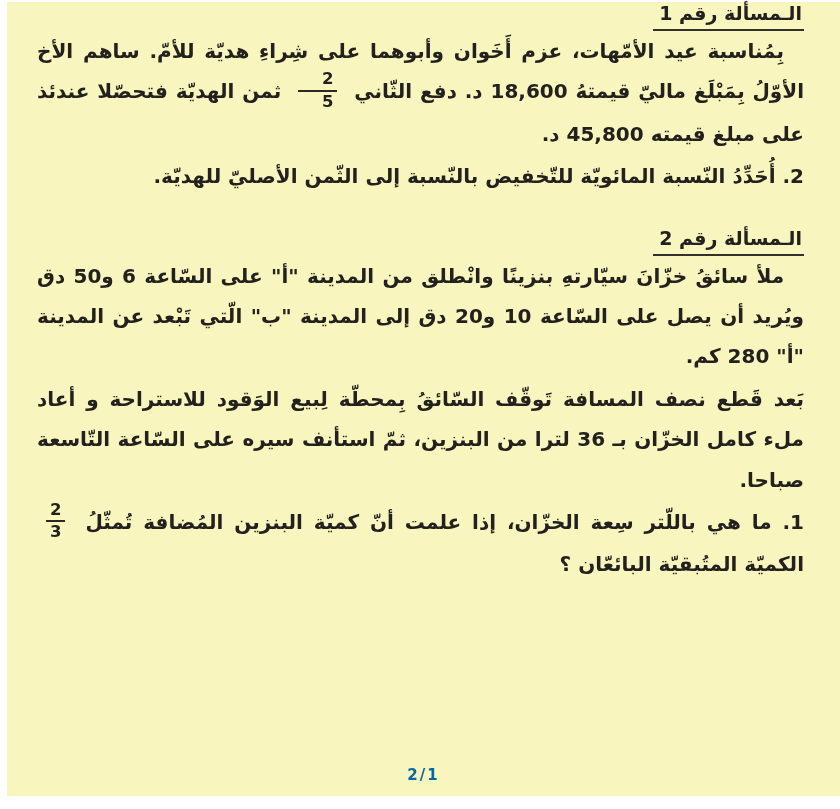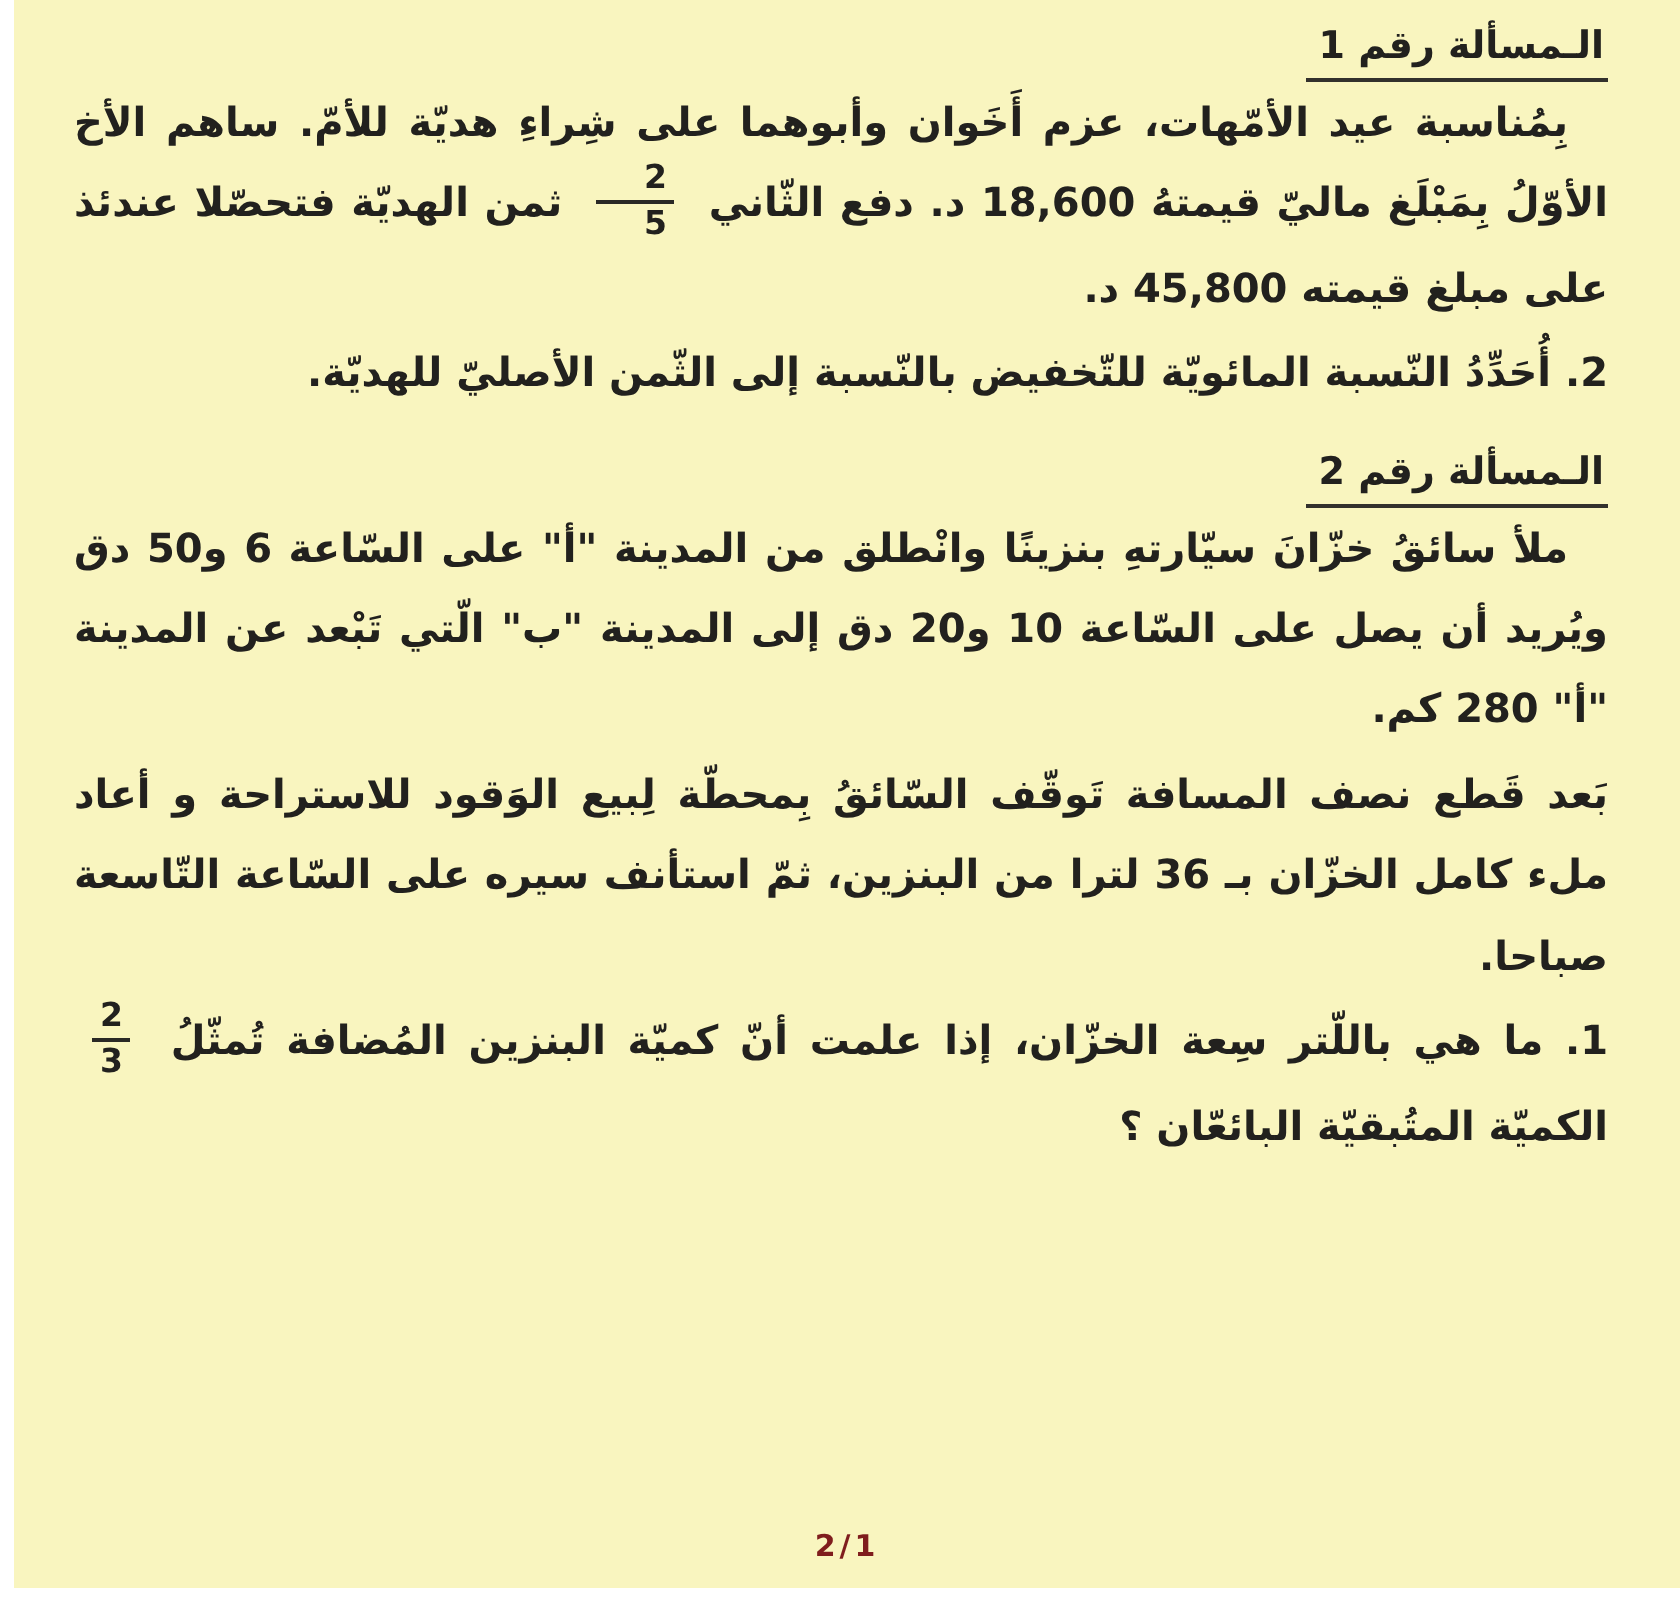--- a/index.html
+++ b/index.html
@@ -6,34 +6,34 @@
   body{width:840px;height:809px;overflow:hidden;font-family:"DejaVu Sans",sans-serif;}
   .page{
     position:relative;
     width:833px;height:794px;
     background:#f9f5bf;
     direction:rtl;
     color:#22211e;
     box-sizing:border-box;
   }
   .content{
-    padding:10px 36px 0 30px;
+    padding:0 36px 0 30px;
   }
   .prob-title{
     display:inline-block;
     font-size:19px;
     font-weight:bold;
     border-bottom:2.5px solid #33312c;
     padding:0 2px 5px 6px;
     margin:0;
     letter-spacing:0;
   }
   .title-row{margin:0;}
   .t1{margin-top:2px;}
-  .t2{margin-top:18px;}
+  .t2{margin-top:30px;}
   .para{
     font-size:20px;
     font-weight:600;
     line-height:2.02;
     text-align:justify;
     margin:0;
   }
   .indent{text-indent:20px;}
   .mt-para1{}
   .mt-line{margin-top:2px;}
@@ -52,21 +52,21 @@
   }
   .frac .num{border-bottom:2px solid #2a2925;padding:0 4px 1px;}
   .frac .den{padding-top:1px;}
   .footer{
     position:absolute;
     bottom:12px;
     left:0;right:0;
     text-align:center;
     font-size:15px;
     font-weight:600;
-    color:#7f1d1d;
+    color:#0369a1;
     direction:ltr;
     letter-spacing:2px;
   }
 </style>
 </head>
 <body>
 
 <div class="page">
   <div class="content">
 

